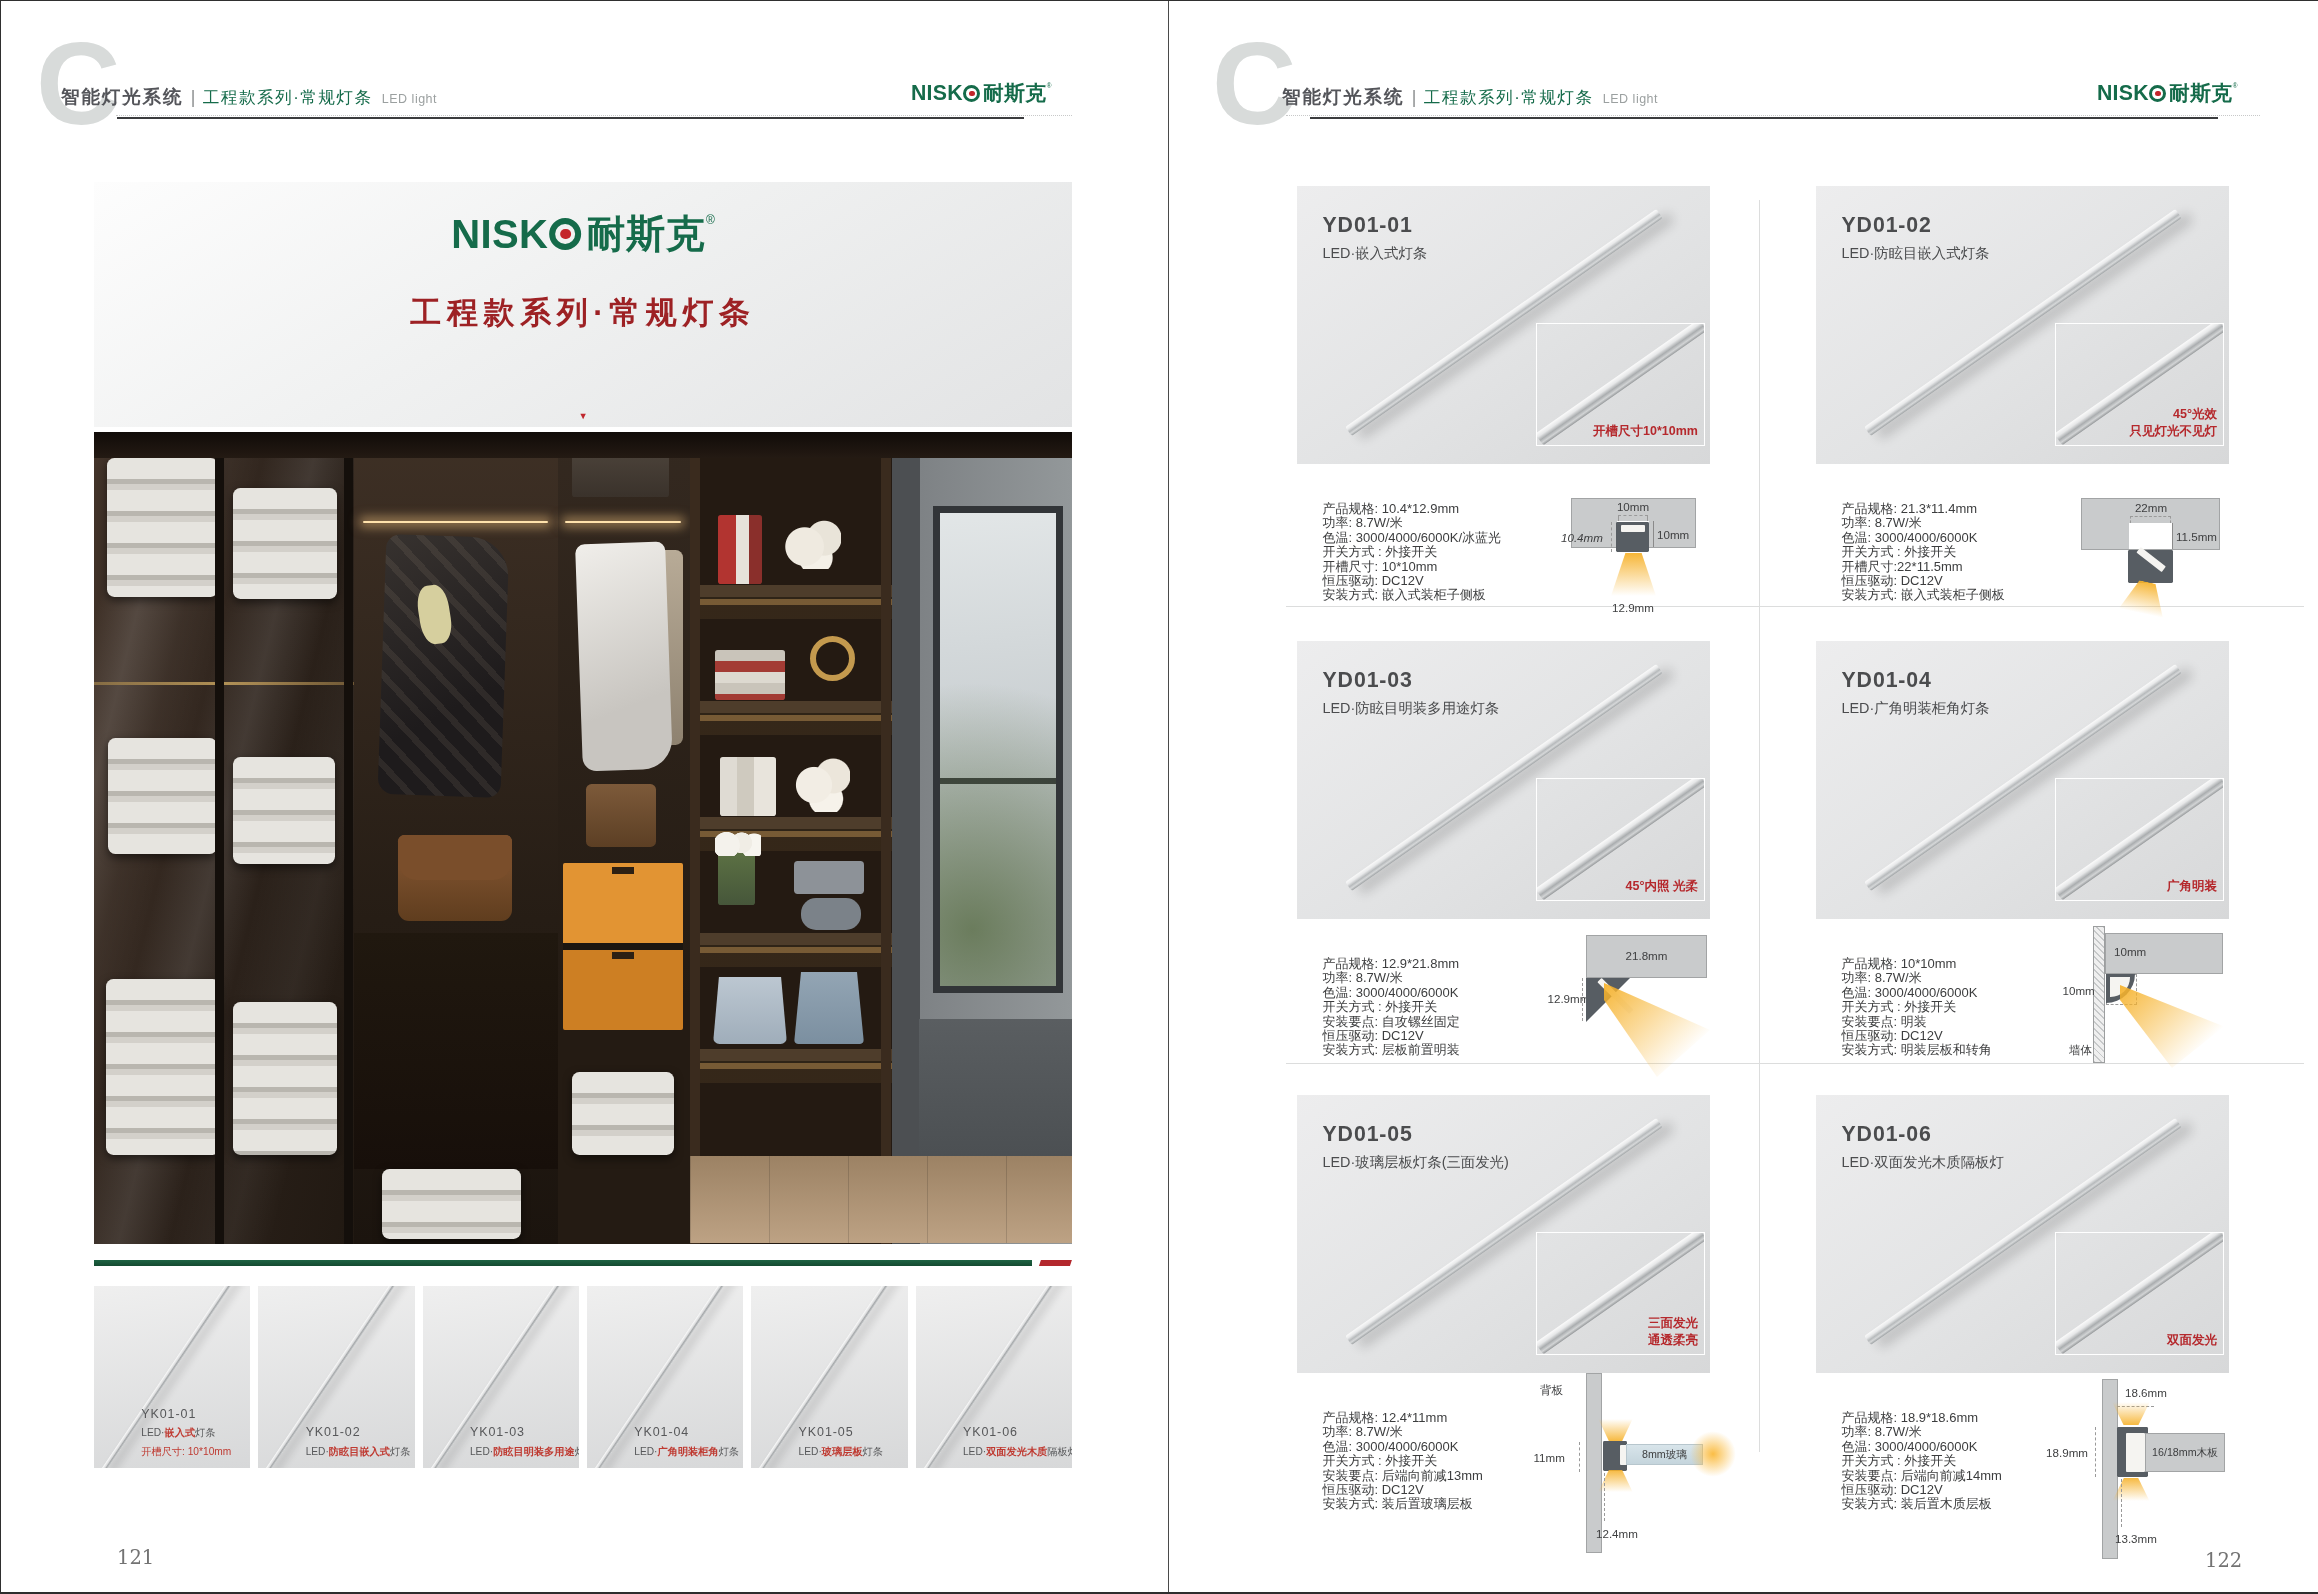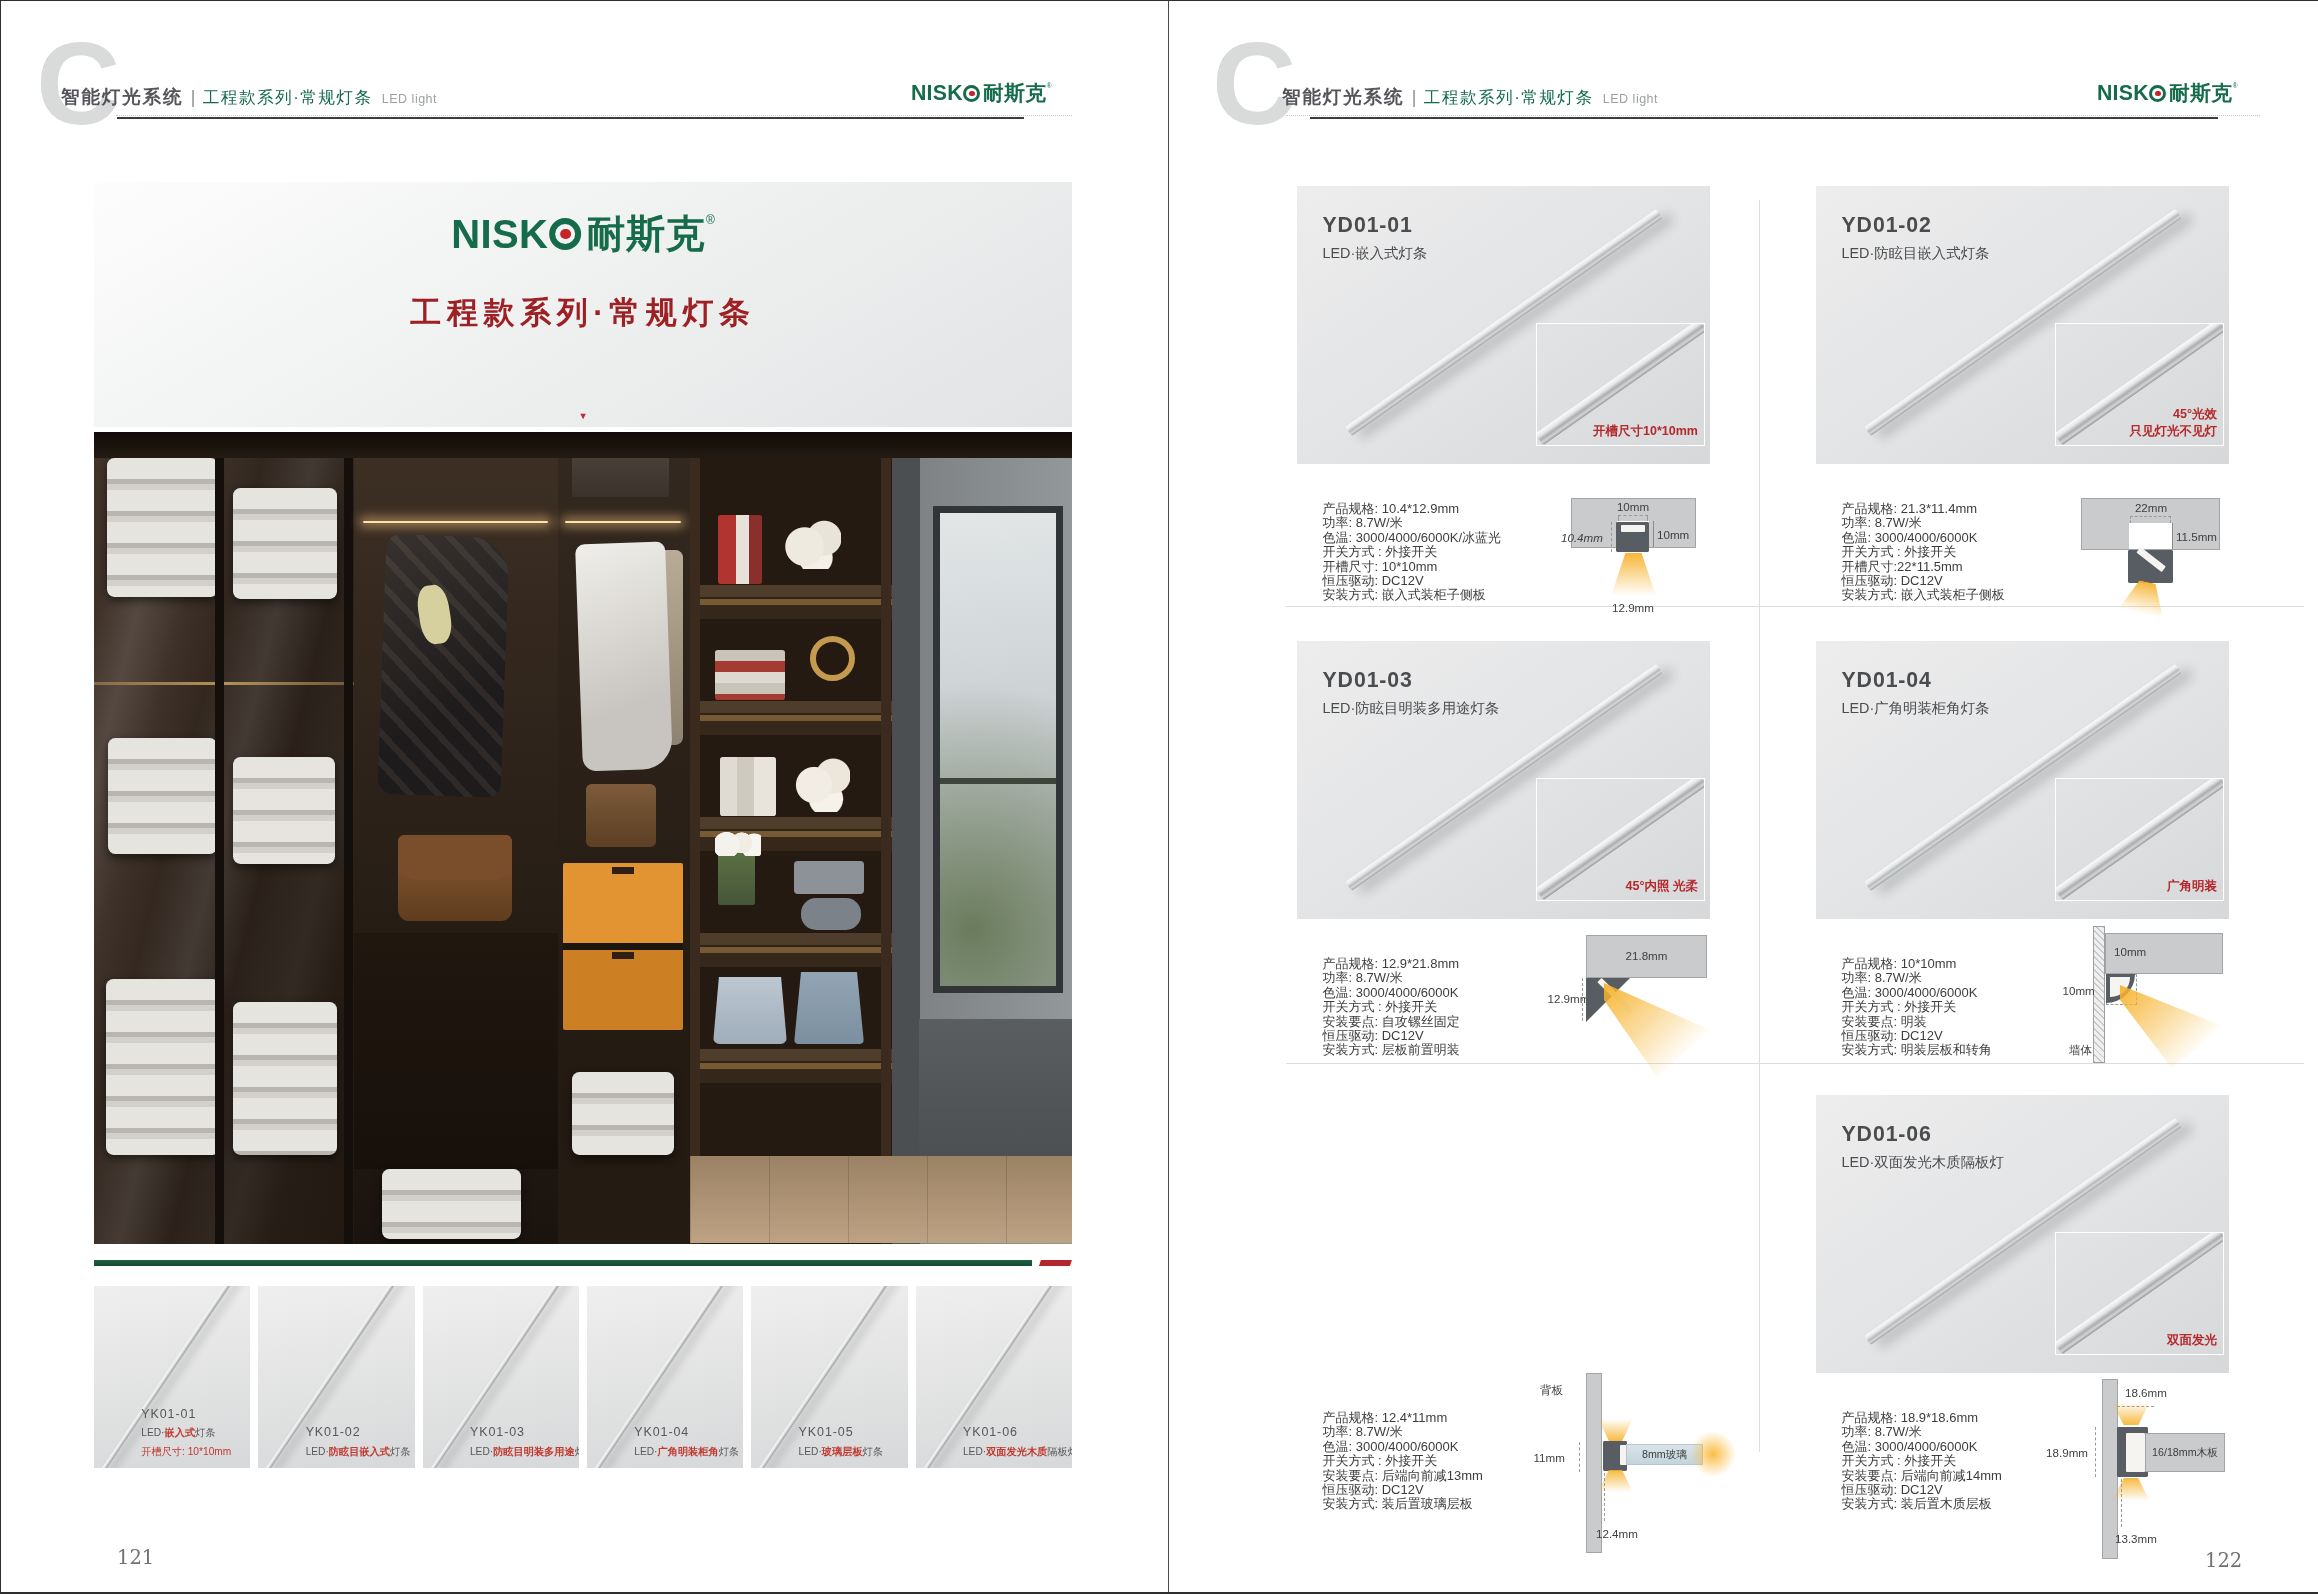--- a/index.html
+++ b/index.html
@@ -433,20 +433,32 @@
       <div class="dg-dash" style="left:37px;top:48px;width:31px;height:31px;"></div>
       <div class="dg-prof" style="left:37px;top:48px;width:29px;height:29px;border-radius:0 0 100% 0;"></div>
       <div class="dg-lens" style="left:41px;top:51px;width:19.5px;height:19.5px;border-radius:0 0 100% 0;"></div>
       <div class="dim" style="left:-6.5px;top:58px;">10mm</div>
       <div class="dim" style="left:0px;top:117px;">墙体</div>
       <div class="dg-fan" style="left:51px;top:59px;width:104px;height:83px;"></div>
     </div>
   </div>
 
   <div class="pcard" style="left:1296px;top:1094px;">
+    <div class="pimg">
+      <div class="p-strip"></div>
+      <div class="pcode">YD01-05</div>
+      <div class="pname">LED·玻璃层板灯条(三面发光)</div>
+      <div class="inset">
+        <div class="i-strip"></div>
+        <div class="callout">
+            <span>三面发光</span>
+            <span>通透柔亮</span>
+          </div>
+      </div>
+    </div>
     <div class="pspecs">
       <div>产品规格: 12.4*11mm</div>
       <div>功率: 8.7W/米</div>
       <div>色温: 3000/4000/6000K</div>
       <div>开关方式 : 外接开关</div>
       <div>安装要点: 后端向前减13mm</div>
       <div>恒压驱动: DC12V</div>
       <div>安装方式: 装后置玻璃层板</div>
     </div>
     <div class="pdiag" style="left:230px;top:278px;width:185px;height:185px;">

